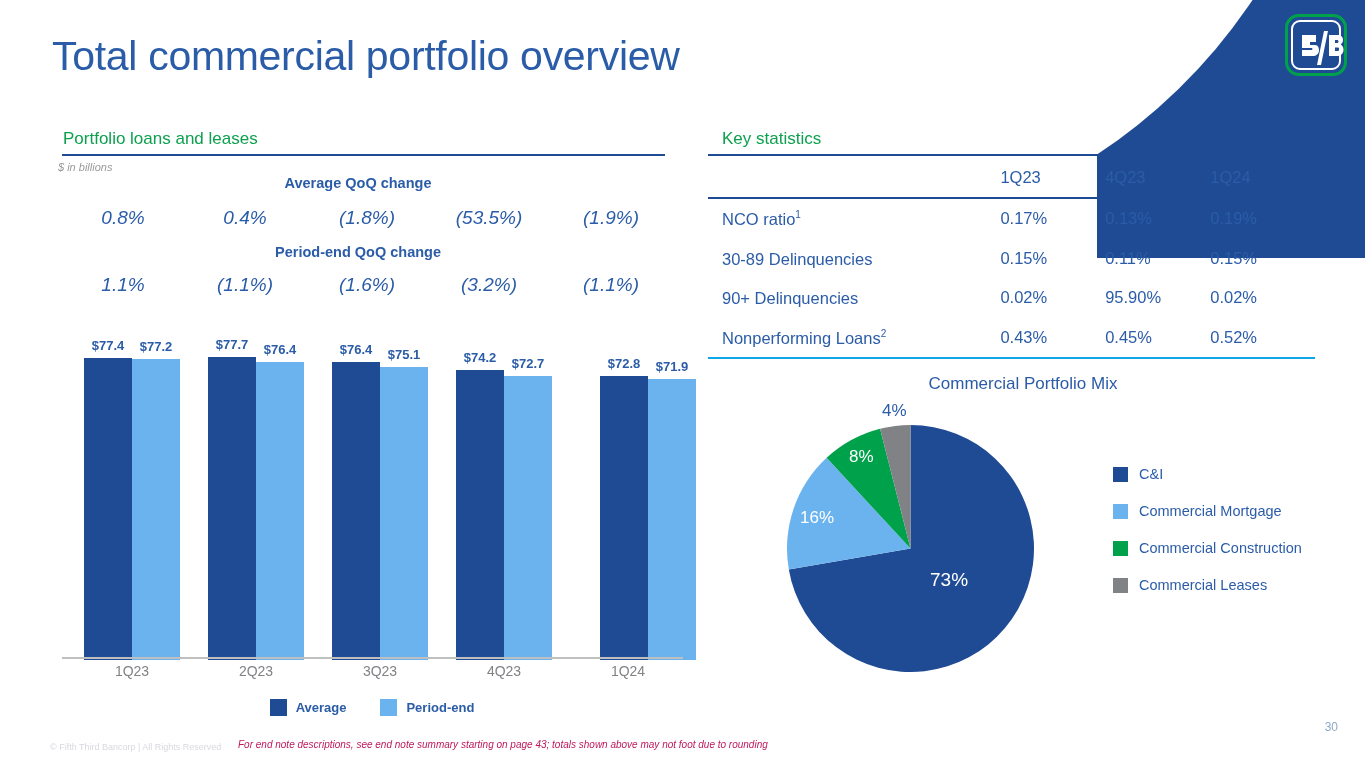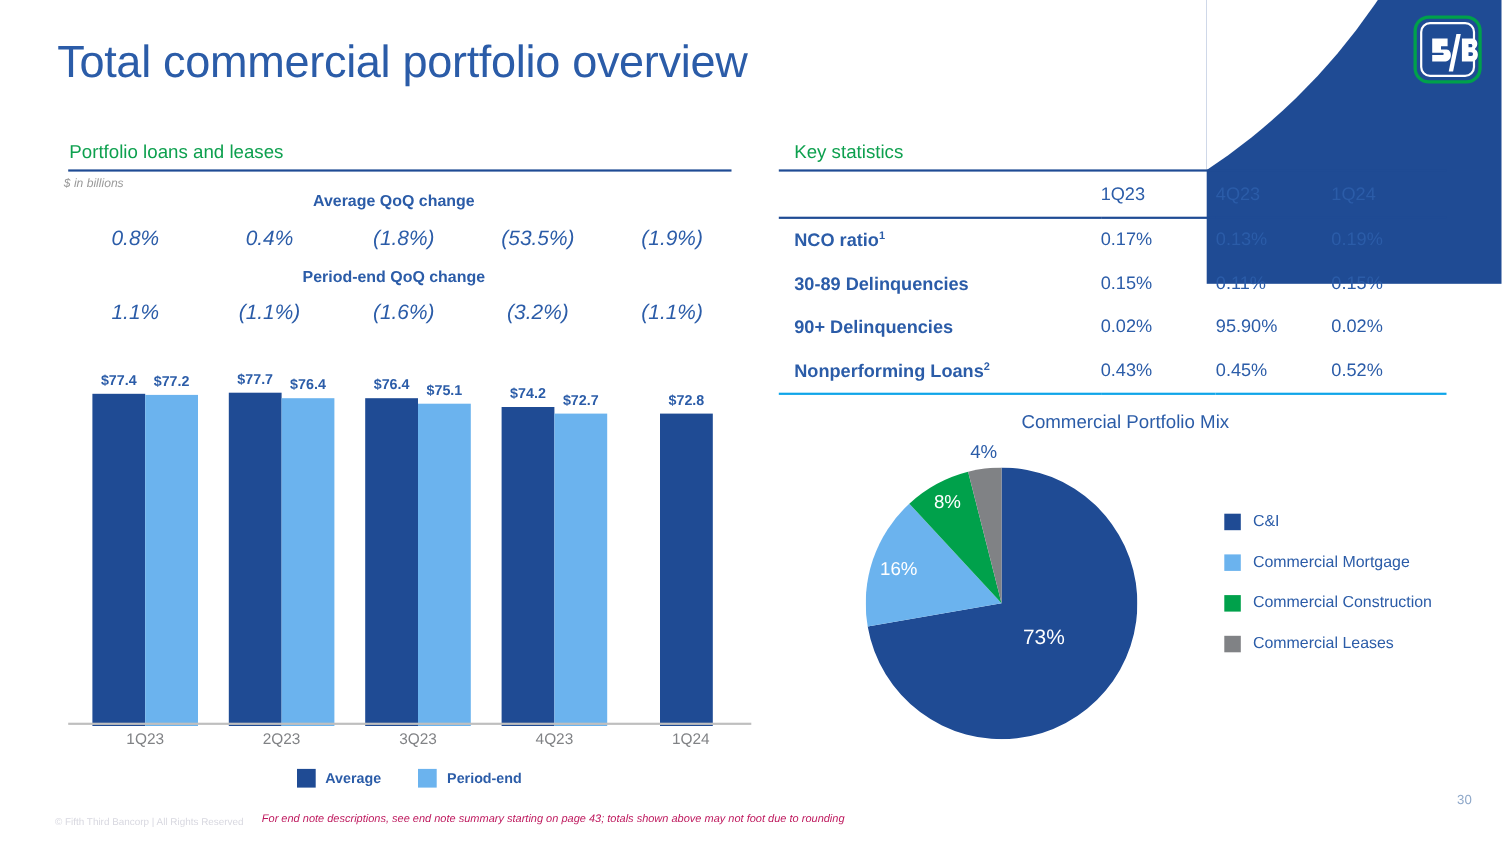--- a/index.html
+++ b/index.html
@@ -208,21 +208,21 @@
     width: 607px;
     border-collapse: collapse;
   }
   #stats-table th, #stats-table td {
     font-weight: 400;
     font-size: 16.5px;
     color: #2B5CA8;
     text-align: left;
     padding: 10px 0 10px 0;
   }
-  #stats-table th.metric-col, #stats-table td.metric-col { width: 285px; padding-left: 14px; font-weight: bold; }
+  #stats-table th.metric-col, #stats-table td.metric-col { width: 285px; padding-left: 14px; }
   #stats-table th.num-col, #stats-table td.num-col { width: 107px; }
   #stats-table thead tr { border-bottom: 2px solid #1F4B94; }
   #stats-table tbody tr:last-child { border-bottom: 2px solid #0ea5e9; }
   #stats-table sup { font-size: 10px; vertical-align: super; }
 
   
   #pie-title {
     position: absolute;
     left: 708px;
     top: 374px;
@@ -365,20 +365,24 @@
       </div>
       <div class="bar-wrap">
         <div class="bar pe" style="height: 283.707px;"></div>
         <div class="bar-label" style="bottom: 288.707px;">$72.7</div>
       </div>
     </div>
     <div class="bar-group" style="left: 518px; margin-left: 20px;">
       <div class="bar-wrap">
         <div class="bar avg" style="height: 284.098px;"></div>
         <div class="bar-label" style="bottom: 289.098px;">$72.8</div>
+      </div>
+      <div class="bar-wrap">
+        <div class="bar pe" style="height: 280.585px;"></div>
+        <div class="bar-label" style="bottom: 285.585px;">$71.9</div>
       </div>
     </div>
   </div>
 <div id="bar-baseline"></div>
 
 <div id="bar-legend">
   <div class="item">
     <span class="swatch" style="background: rgb(31, 75, 148);"></span>
     <span class="lbl">Average</span>
   </div>

